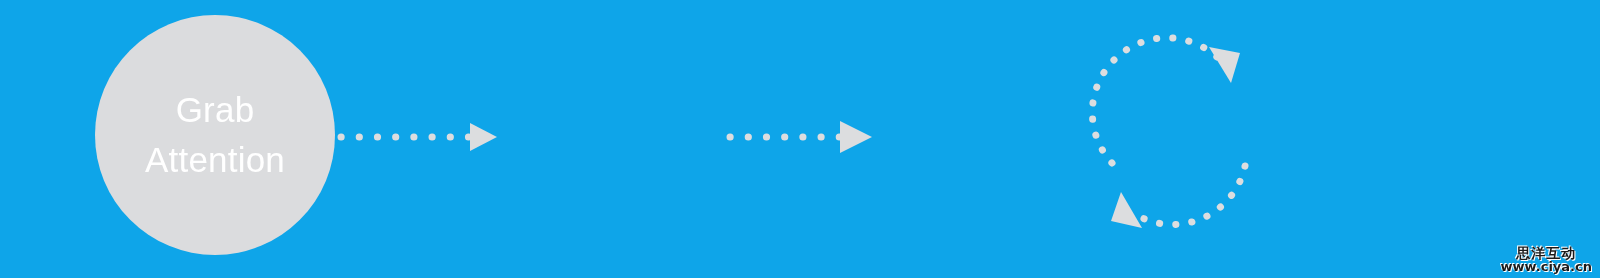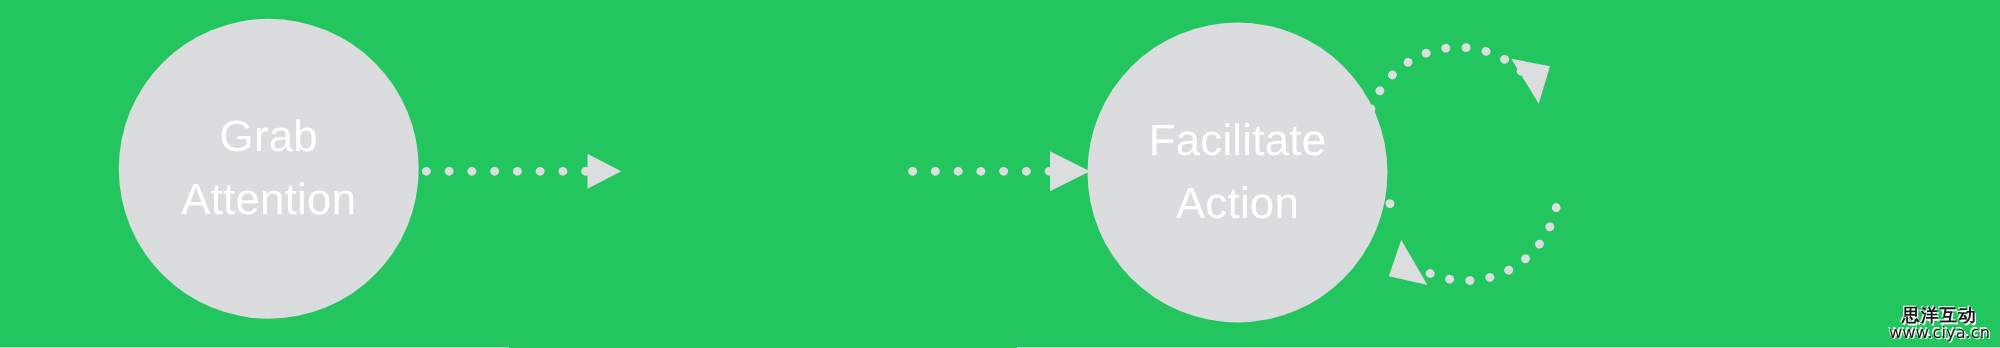--- a/index.html
+++ b/index.html
@@ -7,21 +7,21 @@
     padding: 0;
     background: #ffffff;
   }
   body {
     font-family: "Liberation Sans", sans-serif;
   }
   #canvas {
     position: relative;
     width: 1600px;
     height: 278px;
-    background: #22c55e;
+    background: #0ea5e9;
     overflow: hidden;
   }
   .stage-node {
     position: absolute;
     border-radius: 50%;
     display: flex;
     align-items: center;
     justify-content: center;
     text-align: center;
     box-sizing: border-box;
@@ -79,21 +79,21 @@
     font-family: "DejaVu Sans", sans-serif;
     font-size: 14px;
     font-weight: 700;
     letter-spacing: 1px;
     display: block;
     text-shadow: 0 0 1px #ffffff, 1px 1px 0 #ffffff, -1px -1px 0 #ffffff;
   }
   .watermark .wm-url {
     font-family: "DejaVu Sans", sans-serif;
     font-size: 13px;
-    font-weight: 400;
+    font-weight: 700;
     letter-spacing: 0px;
     display: block;
     text-shadow: 0 0 1px #ffffff, 1px 1px 0 #ffffff, -1px -1px 0 #ffffff;
   }
 </style>
 </head>
 <body>
 
 <div id="canvas">
 
@@ -119,24 +119,20 @@
       <polygon points="1142,228 1111,221 1121,192" fill="#dcdddf"></polygon>
     </g>
   </svg>
 
   <div class="stage-node" id="node-0">
     <div class="stage-label">Grab
 Attention</div>
   </div>
 
 
-  <div class="stage-node" id="node-2">
-    <div class="stage-label">Facilitate
-Action</div>
-  </div>
 
 
   <div class="watermark">
     <span class="wm-cn">思洋互动</span>
     <span class="wm-url">www.ciya.cn</span>
   </div>
 
 </div>
 
 </body></html>

